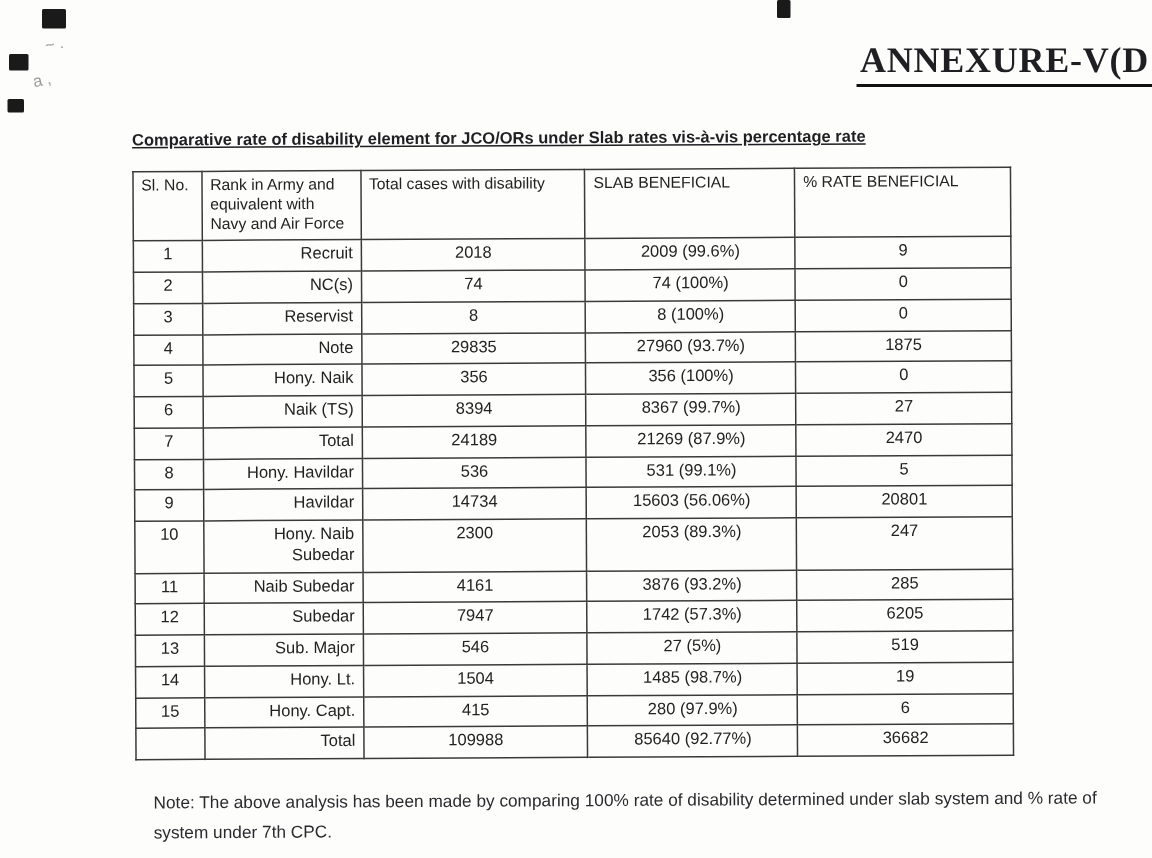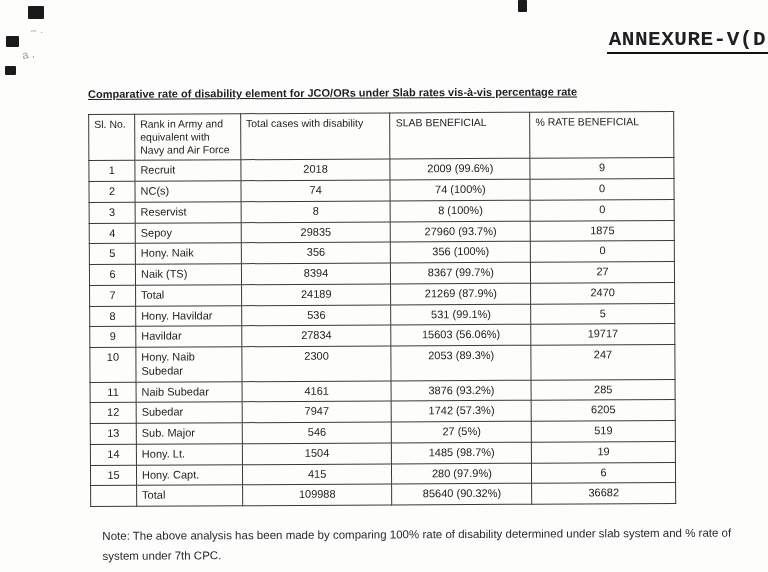--- a/index.html
+++ b/index.html
@@ -25,23 +25,23 @@
     position: absolute;
     color: #9a9a9a;
     font-size: 11px;
     transform: rotate(-12deg);
     user-select: none;
   }
   .annexure-title {
     position: absolute;
     top: 28px;
     right: 0px;
-    font-family: Liberation Mono, monospace;
+    font-family: Liberation Serif, serif;
     font-weight: bold;
-    font-size: 21px;
+    font-size: 24px;
     letter-spacing: 0.5px;
     border-bottom: 2.5px solid #111;
     padding: 0 2px 1px 2px;
     white-space: nowrap;
   }
   .content {
     position: absolute;
     left: 88px;
     top: 88px;
     width: 600px;
@@ -67,21 +67,21 @@
     padding: 3px 5px;
     vertical-align: top;
     line-height: 1.25;
   }
   table.data-table th {
     font-weight: normal;
     text-align: left;
     font-size: 10.5px;
   }
   td.center { text-align: center; }
-  td.left   { text-align: left; }
+  td.left   { text-align: right; }
   .note {
     margin-top: 20px;
     margin-left: 12px;
     width: 655px;
     font-size: 11.5px;
     line-height: 1.7;
     color: #2a2a2e;
   }
 </style>
 </head>
@@ -136,21 +136,21 @@
           </tr>
           <tr>
             <td class="center">3</td>
             <td class="left">Reservist</td>
             <td class="center">8</td>
             <td class="center">8 (100%)</td>
             <td class="center">0</td>
           </tr>
           <tr>
             <td class="center">4</td>
-            <td class="left">Sepoy</td>
+            <td class="left">Note</td>
             <td class="center">29835</td>
             <td class="center">27960 (93.7%)</td>
             <td class="center">1875</td>
           </tr>
           <tr>
             <td class="center">5</td>
             <td class="left">Hony. Naik</td>
             <td class="center">356</td>
             <td class="center">356 (100%)</td>
             <td class="center">0</td>
@@ -172,23 +172,23 @@
           <tr>
             <td class="center">8</td>
             <td class="left">Hony. Havildar</td>
             <td class="center">536</td>
             <td class="center">531 (99.1%)</td>
             <td class="center">5</td>
           </tr>
           <tr>
             <td class="center">9</td>
             <td class="left">Havildar</td>
-            <td class="center">27834</td>
+            <td class="center">14734</td>
             <td class="center">15603 (56.06%)</td>
-            <td class="center">19717</td>
+            <td class="center">20801</td>
           </tr>
           <tr>
             <td class="center">10</td>
             <td class="left">Hony. Naib Subedar</td>
             <td class="center">2300</td>
             <td class="center">2053 (89.3%)</td>
             <td class="center">247</td>
           </tr>
           <tr>
             <td class="center">11</td>
@@ -222,21 +222,21 @@
             <td class="center">15</td>
             <td class="left">Hony. Capt.</td>
             <td class="center">415</td>
             <td class="center">280 (97.9%)</td>
             <td class="center">6</td>
           </tr>
           <tr>
             <td class="center"></td>
             <td class="left">Total</td>
             <td class="center">109988</td>
-            <td class="center">85640 (90.32%)</td>
+            <td class="center">85640 (92.77%)</td>
             <td class="center">36682</td>
           </tr>
         </tbody>
     </table>
 
     <div class="note">Note: The above analysis has been made by comparing 100% rate of disability determined under slab system and % rate of system under 7th CPC.</div>
 
   </div>
 </div>
 

